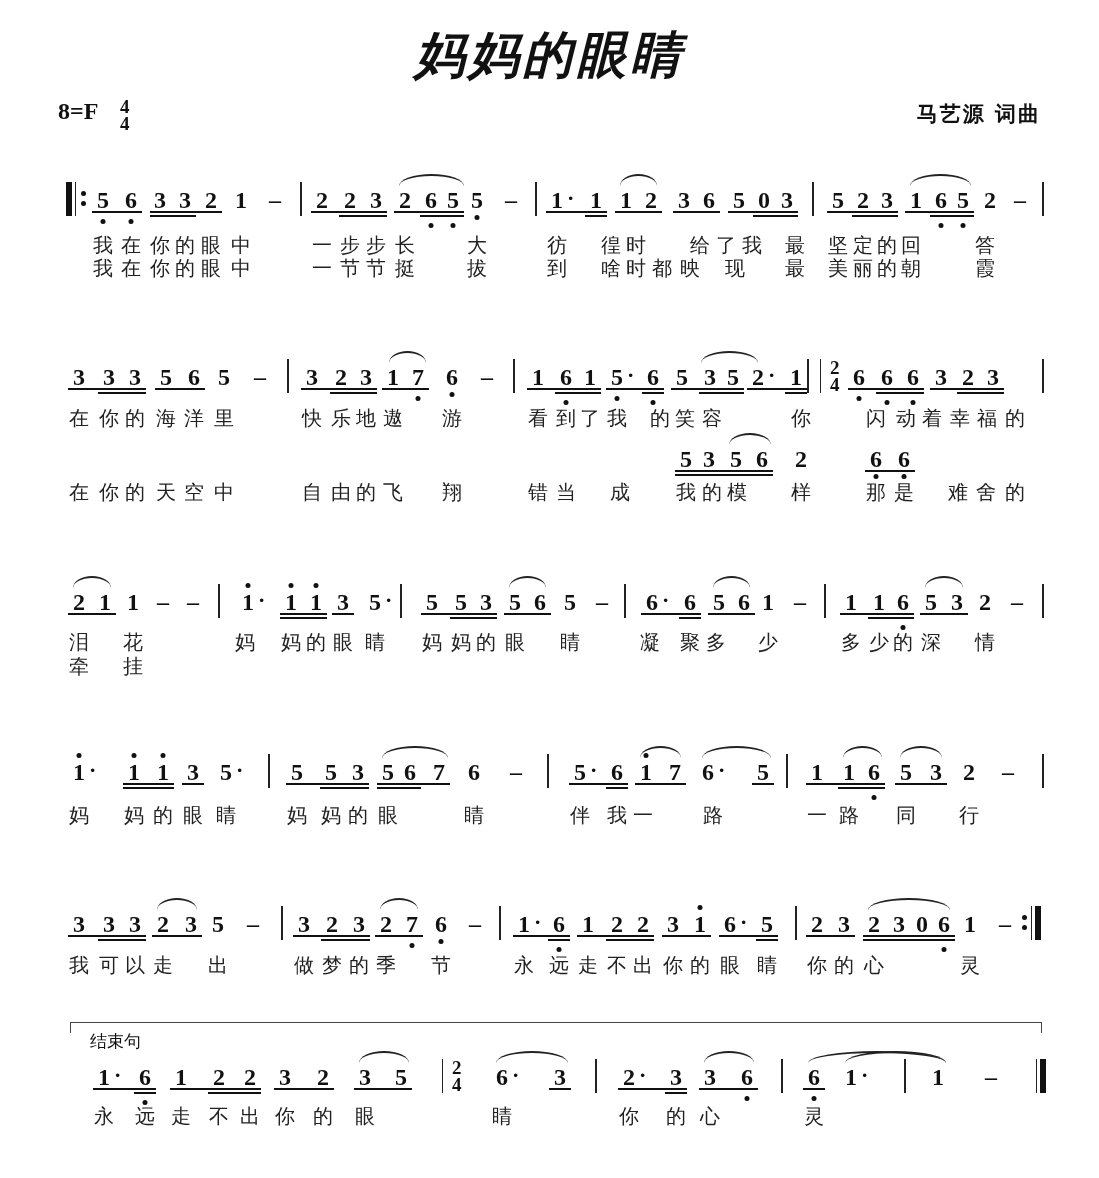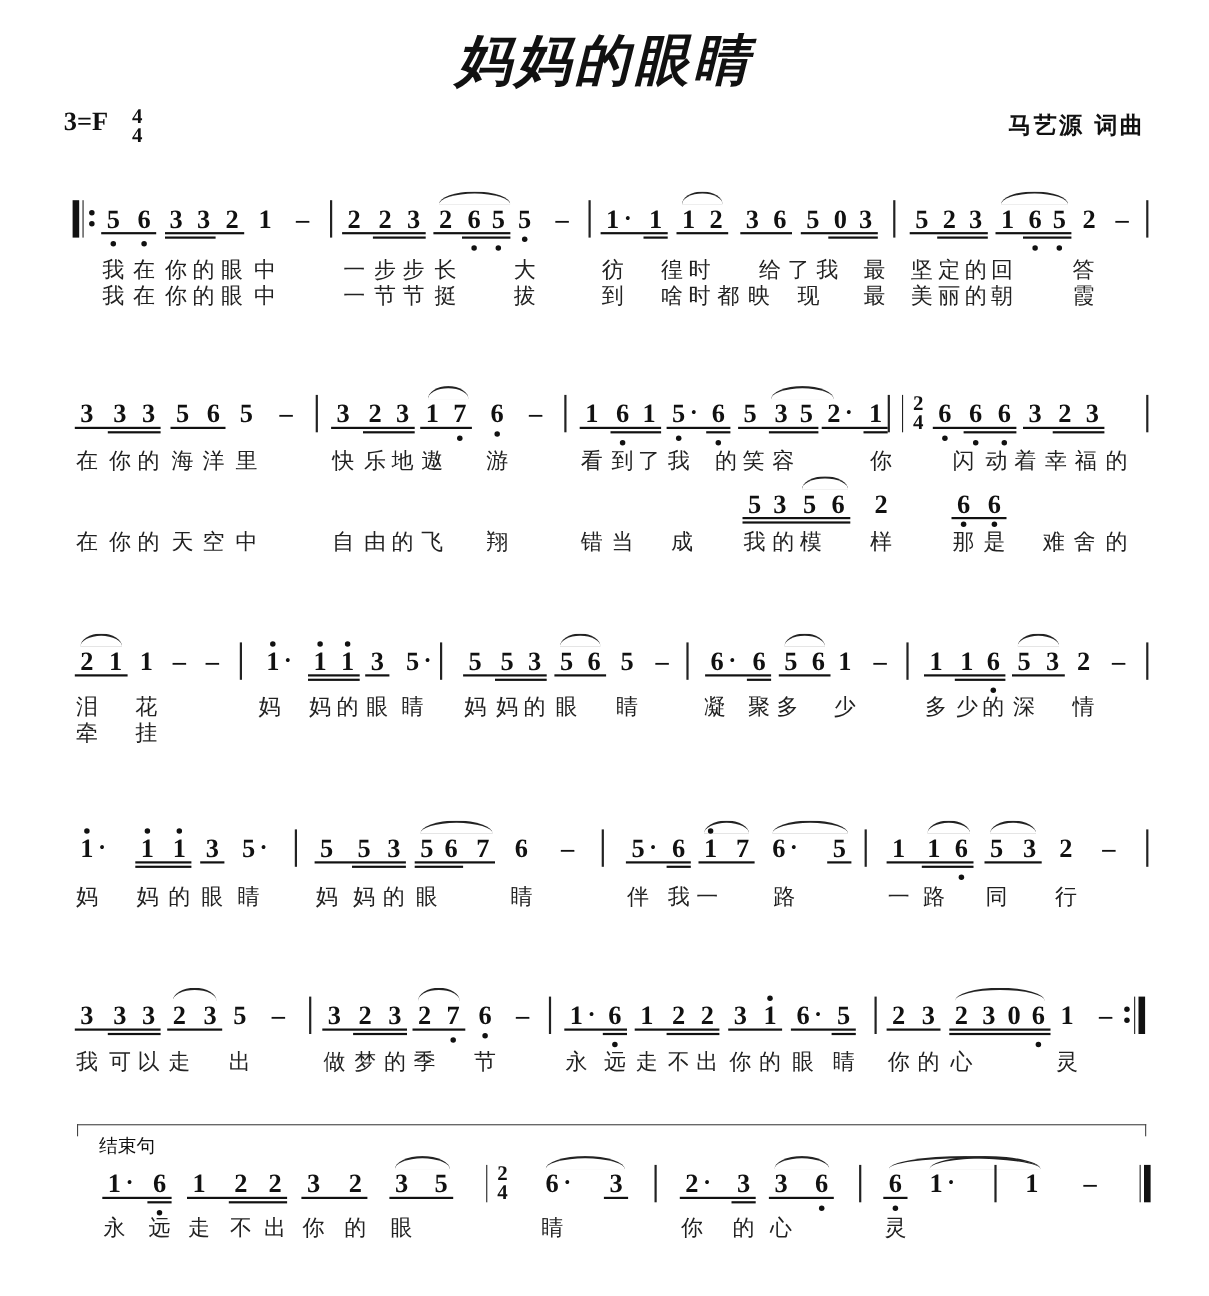--- a/index.html
+++ b/index.html
@@ -27,21 +27,21 @@
   .bracket { position: absolute; left: 70px; top: 1022px; width: 970px; height: 10px;
              border-top: 1px solid #444; border-left: 1px solid #444; border-right: 1px solid #444; }
   .ending-label { position: absolute; left: 90px; top: 1030px; font-family: "DejaVu Sans", sans-serif; font-size: 17px; }
   .repdot { position: absolute; width: 5px; height: 5px; border-radius: 50%; background: #111; }
 </style>
 </head>
 <body>
 
 <div class="title">妈妈的眼睛</div>
 <div class="key">
-  <span>3=F</span>
+  <span>8=F</span>
 </div>
 <div class="timesig" style="left:120px; top:98px;">
   <span>4</span>
   <span>4</span>
 </div>
 <div class="credit">马艺源 词曲</div>
 
 <div id="score">
     <div class="note" style="left: 103px; top: 188px;">5</div>
     <div class="ldot" style="left: 103px; top: 219px;"></div>

